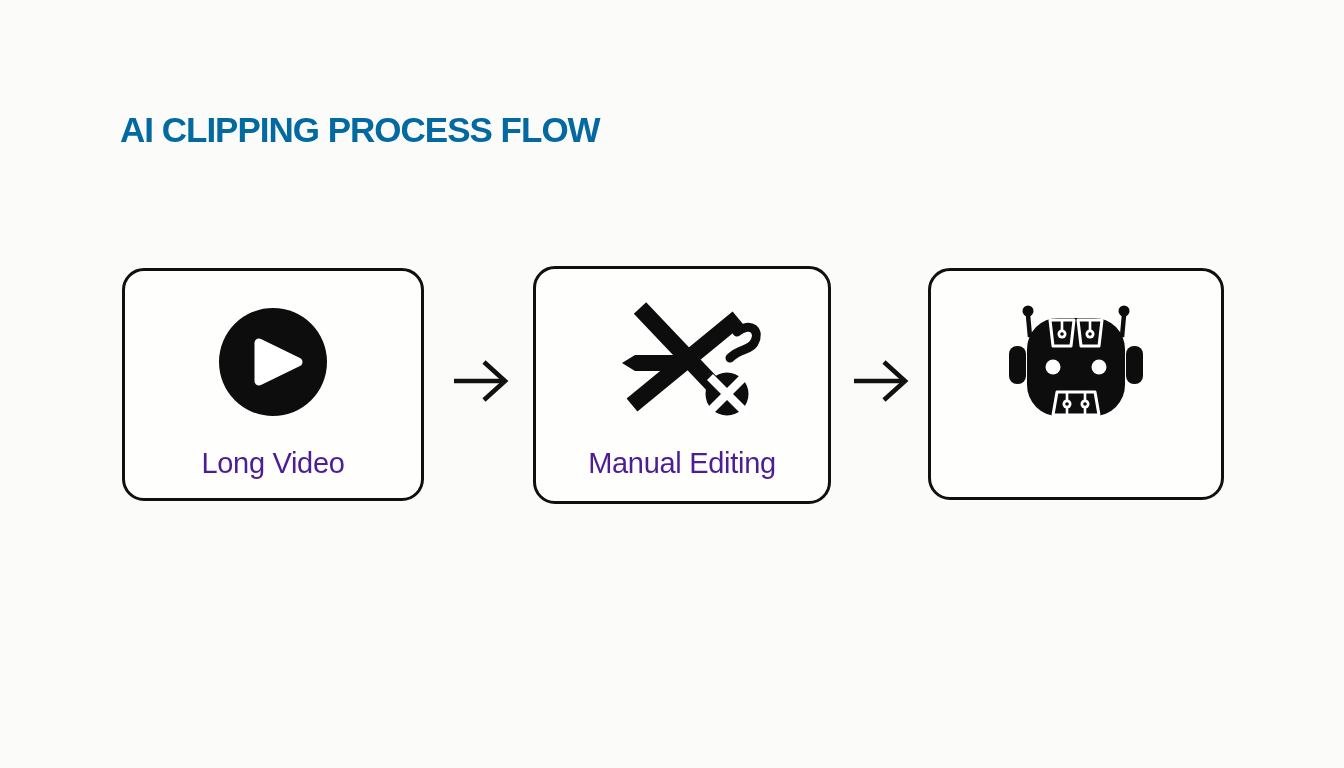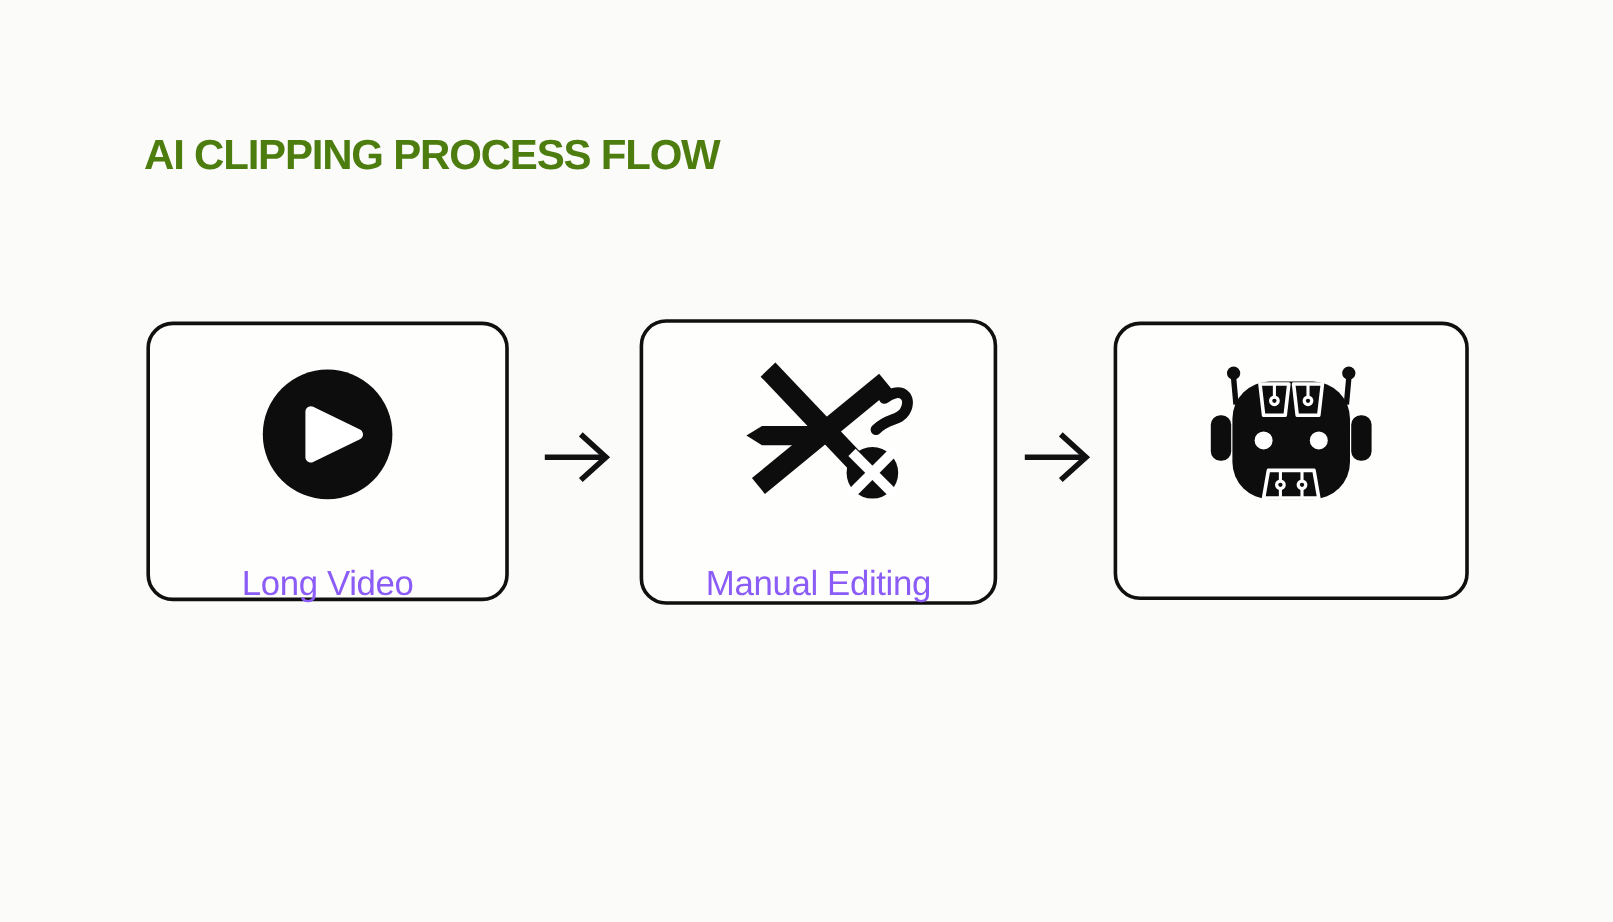--- a/index.html
+++ b/index.html
@@ -4,21 +4,21 @@
 <style>
   html,body{margin:0;padding:0;}
   .canvas{
     position:relative; width:1344px; height:768px;
     background:#fbfbf9; overflow:hidden;
     font-family:"Liberation Sans", sans-serif; color:#141414;
   }
   .title{
     position:absolute; left:120px; top:110px;
     font-size:35px; font-weight:bold; letter-spacing:-1px;
-    color:#4d7c0f; white-space:nowrap;
+    color:#0369a1; white-space:nowrap;
   }
   .step{
     position:absolute;
     background:#fefefd;
     border:3.4px solid #101010;
     border-radius:22px;
     box-sizing:border-box;
   }
   .step.s1{ left:122px; top:268px; width:302px; height:233px; }
   .step.s2{ left:533px; top:266px; width:298px; height:238px; }
@@ -26,21 +26,21 @@
   .icon-wrap{
     position:absolute; left:0; right:0;
     display:flex; justify-content:center;
   }
   .s1 .icon-wrap{ top:33px; }
   .s2 .icon-wrap{ top:26px; }
   .s3 .icon-wrap{ top:30px; }
   .step-label{
     position:absolute; left:0; right:0; top:176px;
     text-align:center; font-size:29px; line-height:32px;
-    color:#8b5cf6; letter-spacing:-0.3px;margin-top:24px;
+    color:#4c1d95; letter-spacing:-0.3px;
   }
   .s2 .step-label{ top:178px; }
   .arrow{ position:absolute; top:358px; }
   .arrow.a1{ left:451px; }
   .arrow.a2{ left:851px; }
 </style>
 </head>
 <body>
 
 <div class="canvas">

